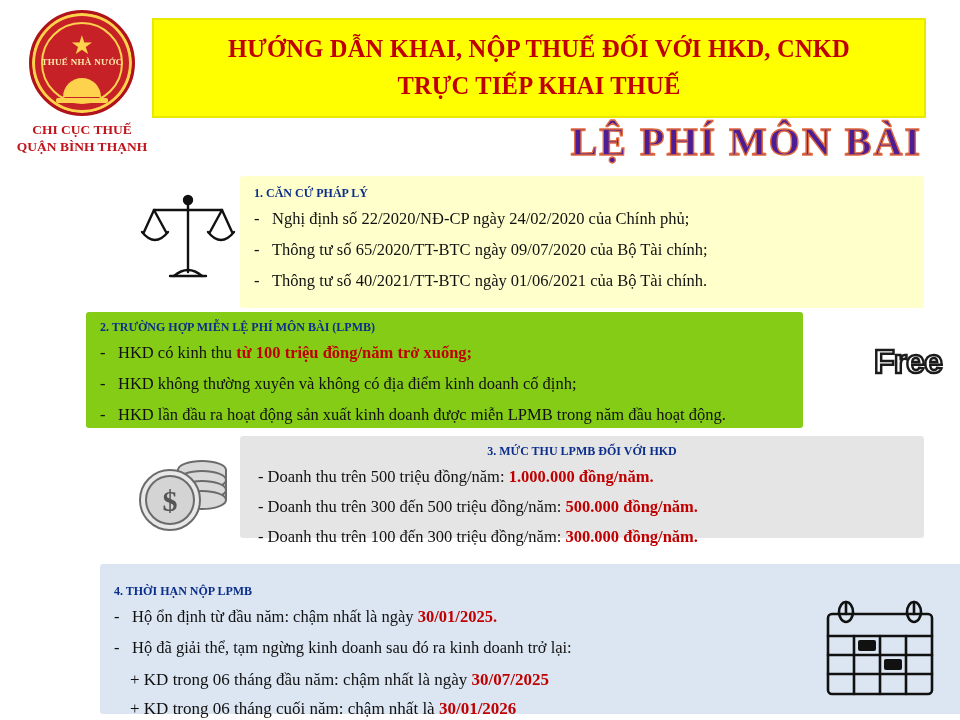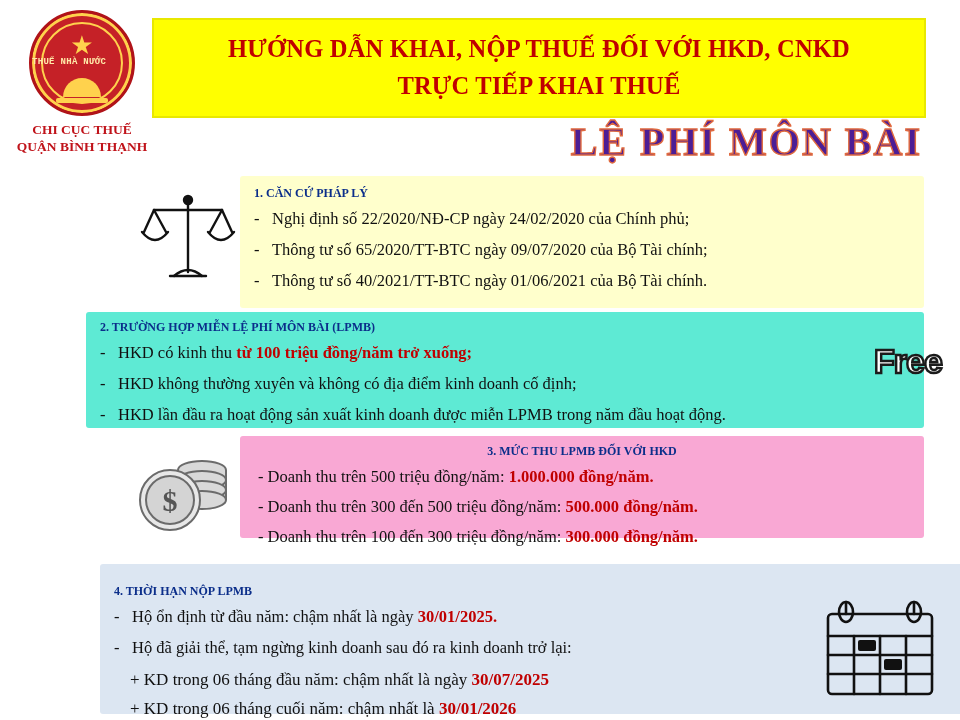--- a/index.html
+++ b/index.html
@@ -50,26 +50,26 @@
     left: 50%; top: 20px;
     transform: translateX(-50%);
     color: #ffd24d;
     font-size: 26px;
     line-height: 1;
   }
   .seal .seal-text {
     position: absolute;
     left: 0; right: 0;
     top: 44px;
-    text-align: left;
+    text-align: center;
     color: #ffe9a8;
     font-size: 9px;
     font-weight: bold;
     letter-spacing: .3px;
-    font-family: Liberation Mono, monospace;
+    font-family: Liberation Serif, serif;
   }
   .seal .arch {
     position: absolute;
     left: 50%;
     bottom: 16px;
     transform: translateX(-50%);
     width: 38px;
     height: 19px;
     border-top-left-radius: 19px;
     border-top-right-radius: 19px;
@@ -173,23 +173,23 @@
     left: 140px;
     top: 190px;
     width: 96px;
     height: 100px;
   }
 
   
   .sec2 {
     left: 86px;
     top: 312px;
-    width: 838px;
+    width: 717px;
     height: 116px;
-    background: #5eead4;
+    background: #84cc16;
     padding: 8px 2px 8px 14px;
   }
   .free-badge {
     position: absolute;
     left: 862px;
     top: 330px;
     width: 92px;
     height: 62px;
     font-family: "Liberation Sans", sans-serif;
     font-weight: bold;
@@ -200,21 +200,21 @@
     line-height: 62px;
     letter-spacing: -1px;
   }
 
   
   .sec3 {
     left: 240px;
     top: 436px;
     width: 684px;
     height: 102px;
-    background: #f9a8d4;
+    background: #e5e5e5;
     padding: 8px 14px 25px 14px;
   }
   .sec3 .sec-title { text-align: center; color: #0b2e8a; }
   .sec3 .line-item {
     font-size: 16.5px;
     line-height: 1.5;
     color: #111;
     margin-bottom: 5px;
     padding-left: 4px;
   }

